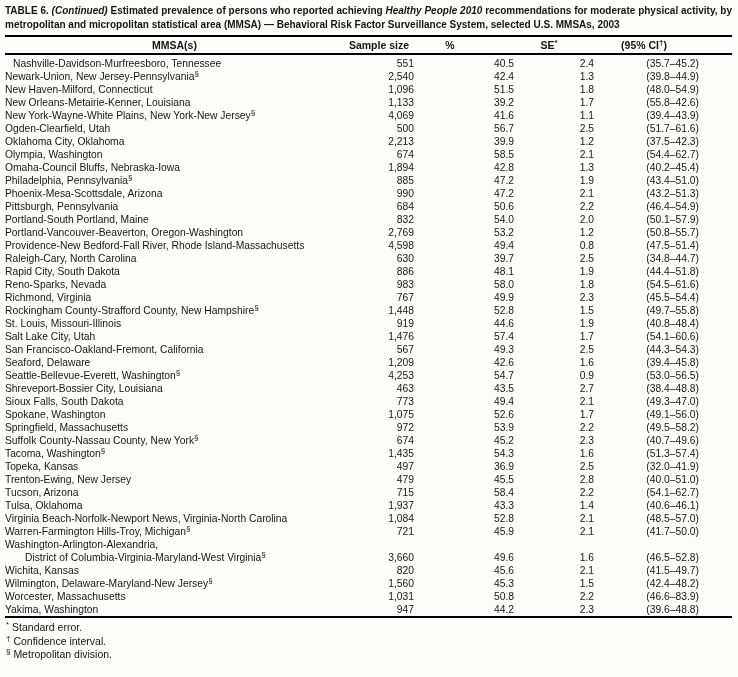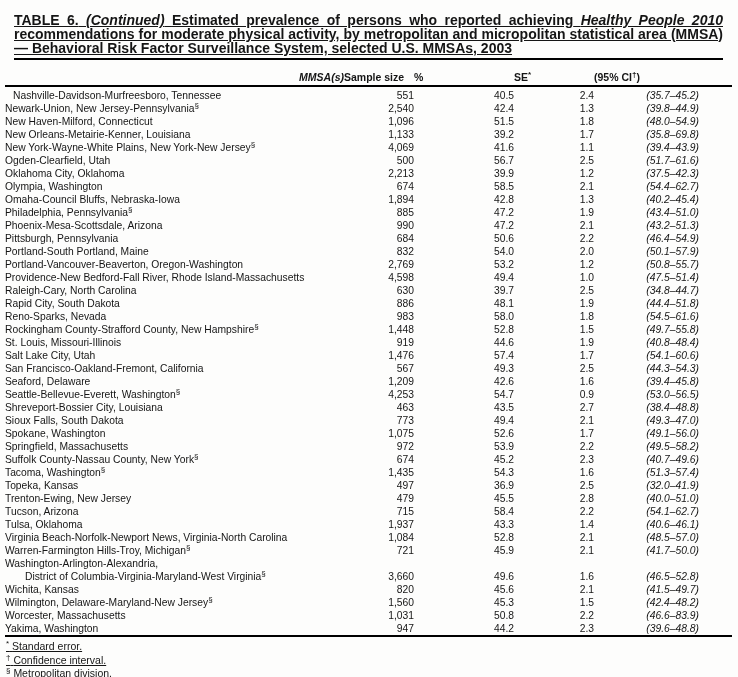--- a/index.html
+++ b/index.html
@@ -3,53 +3,52 @@
 <meta charset="utf-8">
 <style>
   html, body { margin:0; padding:0; }
   body {
     width:738px; height:677px; background:#fdfdfc; color:#151515;
     font-family:"Liberation Sans", sans-serif;
     -webkit-font-smoothing:antialiased;
   }
   .page { padding:2px 6px 0 5px; }
   .title {
-    margin:9px; padding:2px 0 3px 0;
-    font-size:14px; font-weight:bold; line-height:14px;
+    margin:0; padding:2px 0 3px 0;
+    font-size:10px; font-weight:bold; line-height:14px;
     text-align:justify;
     border-bottom:2px solid #000;
-    text-decoration:underline;
   }
   table.data { width:100%; border-collapse:collapse; table-layout:fixed; border-bottom:2px solid #000; }
   col.c-name { }
   col.c-sample { width:70px; }
   col.c-pct { width:100px; }
   col.c-se { width:80px; }
   col.c-ci { width:138px; }
   th {
-    font-size:10.5px; font-weight:bold; text-align:left;
+    font-size:10.5px; font-weight:bold; text-align:center;
     padding:2px 0 1px 0; line-height:13px; border-bottom:2px solid #000;
     white-space:nowrap;
   }
-  th.h-name { text-align:right;font-style:italic; }
+  th.h-name { text-align:center; }
   th.h-pct { padding-right:28px; }
   th.h-se { padding-right:10px; }
   th.h-ci { padding-right:38px; }
   td {
     font-size:10.3px; line-height:13px; height:13px; padding:0;
     white-space:nowrap; vertical-align:bottom;
   }
   td.name { text-align:left; }
   tr.indent td.name { padding-left:20px; }
   td.num { text-align:right; }
-  td.ci { padding-right:33px;font-style:italic; }
+  td.ci { padding-right:33px; }
   tbody tr:first-child td { padding-top:2px;padding-left:8px; }
   sup { font-size:8px; line-height:0; vertical-align:super; }
   .footnotes { margin:0; padding:3px 0 0 1px; font-size:10.5px; line-height:13.5px; }
-  .footnotes div { white-space:nowrap;text-decoration:underline; }
+  .footnotes div { white-space:nowrap; }
 </style>
 </head>
 <body>
 
 <div class="page">
 
   <p class="title"><span>TABLE 6.</span> <i>(Continued)</i> <span>Estimated prevalence of persons who reported achieving</span> <i>Healthy People 2010</i> <span>recommendations for moderate physical activity, by metropolitan and micropolitan statistical area (MMSA) — Behavioral Risk Factor Surveillance System, selected U.S. MMSAs, 2003</span></p>
 
   <table class="data">
     <colgroup>
@@ -91,21 +90,21 @@
       <td class="num v-pct">51.5</td>
       <td class="num v-se">1.8</td>
       <td class="num ci v-ci">(48.0–54.9)</td>
     </tr>
 
     <tr>
       <td class="name"><span class="nm">New Orleans-Metairie-Kenner, Louisiana</span><sup class="nm-sup"></sup></td>
       <td class="num v-sample">1,133</td>
       <td class="num v-pct">39.2</td>
       <td class="num v-se">1.7</td>
-      <td class="num ci v-ci">(35.8–69.8)</td>
+      <td class="num ci v-ci">(55.8–42.6)</td>
     </tr>
 
     <tr>
       <td class="name"><span class="nm">New York-Wayne-White Plains, New York-New Jersey</span><sup class="nm-sup">§</sup></td>
       <td class="num v-sample">4,069</td>
       <td class="num v-pct">41.6</td>
       <td class="num v-se">1.1</td>
       <td class="num ci v-ci">(39.4–43.9)</td>
     </tr>
 
@@ -178,21 +177,21 @@
       <td class="num v-sample">2,769</td>
       <td class="num v-pct">53.2</td>
       <td class="num v-se">1.2</td>
       <td class="num ci v-ci">(50.8–55.7)</td>
     </tr>
 
     <tr>
       <td class="name"><span class="nm">Providence-New Bedford-Fall River, Rhode Island-Massachusetts</span><sup class="nm-sup"></sup></td>
       <td class="num v-sample">4,598</td>
       <td class="num v-pct">49.4</td>
-      <td class="num v-se">1.0</td>
+      <td class="num v-se">0.8</td>
       <td class="num ci v-ci">(47.5–51.4)</td>
     </tr>
 
     <tr>
       <td class="name"><span class="nm">Raleigh-Cary, North Carolina</span><sup class="nm-sup"></sup></td>
       <td class="num v-sample">630</td>
       <td class="num v-pct">39.7</td>
       <td class="num v-se">2.5</td>
       <td class="num ci v-ci">(34.8–44.7)</td>
     </tr>
@@ -206,20 +205,27 @@
     </tr>
 
     <tr>
       <td class="name"><span class="nm">Reno-Sparks, Nevada</span><sup class="nm-sup"></sup></td>
       <td class="num v-sample">983</td>
       <td class="num v-pct">58.0</td>
       <td class="num v-se">1.8</td>
       <td class="num ci v-ci">(54.5–61.6)</td>
     </tr>
 
+    <tr>
+      <td class="name"><span class="nm">Richmond, Virginia</span><sup class="nm-sup"></sup></td>
+      <td class="num v-sample">767</td>
+      <td class="num v-pct">49.9</td>
+      <td class="num v-se">2.3</td>
+      <td class="num ci v-ci">(45.5–54.4)</td>
+    </tr>
 
     <tr>
       <td class="name"><span class="nm">Rockingham County-Strafford County, New Hampshire</span><sup class="nm-sup">§</sup></td>
       <td class="num v-sample">1,448</td>
       <td class="num v-pct">52.8</td>
       <td class="num v-se">1.5</td>
       <td class="num ci v-ci">(49.7–55.8)</td>
     </tr>
 
     <tr>

